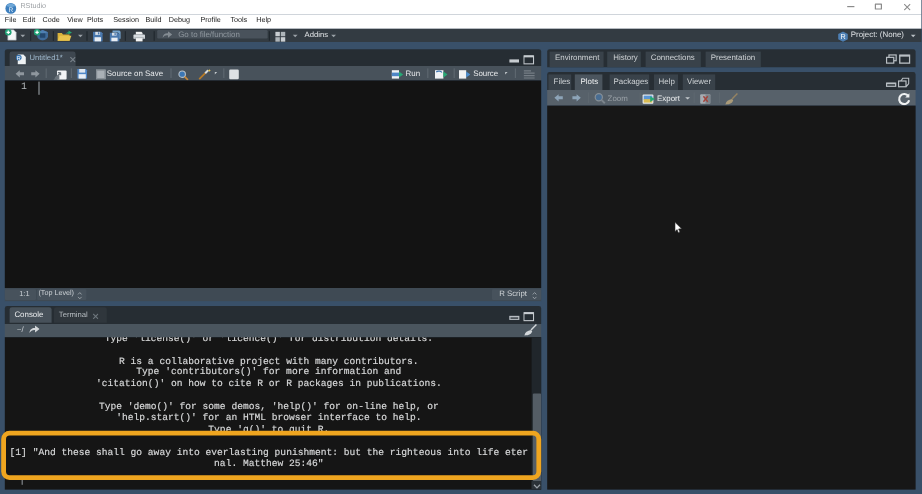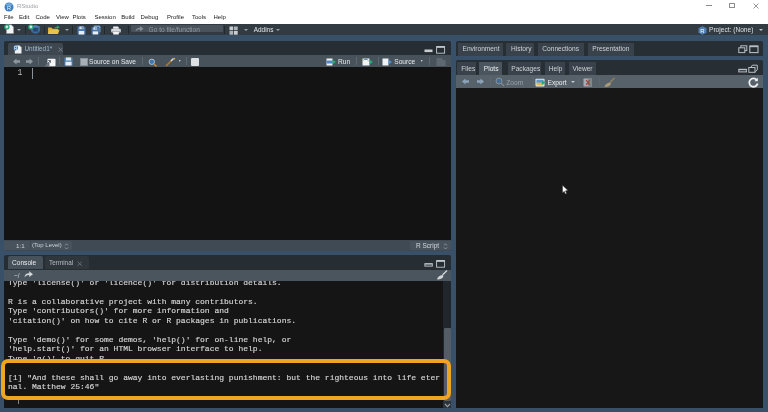--- a/index.html
+++ b/index.html
@@ -1,19 +1,19 @@
 <!DOCTYPE html>
 <html><head>
 <meta charset="utf-8">
 <style>
   html,body{margin:0;padding:0;}
   body{width:768px;height:412px;overflow:hidden;background:#395069;font-family:"Liberation Sans",sans-serif;position:relative;}
   .abs{position:absolute;}
   .ui{font-family:"Liberation Sans",sans-serif;}
-  .mono{font-family:"Liberation Mono",monospace;}
+  .mono{font-family:"Liberation Mono",monospace;text-align:center;}
   .sep{width:1px;background:#21282e;}
   .sepl{width:1px;background:#5d676f;}
 </style>
 </head>
 <body>
 
 <div class="abs" style="left:0;top:0;width:768px;height:12px;background:#ffffff;"></div>
 <svg class="abs" style="left:4px;top:1.5px;" width="10" height="10" viewBox="0 0 10 10">
   <circle cx="5" cy="5" r="4.5" fill="#3d7fbe"></circle>
   <path d="M1.2 3 a4.5 4.5 0 0 1 7.6 0 q-3.8 1.8 -7.6 0 z" fill="#6fa8d8"></path>

